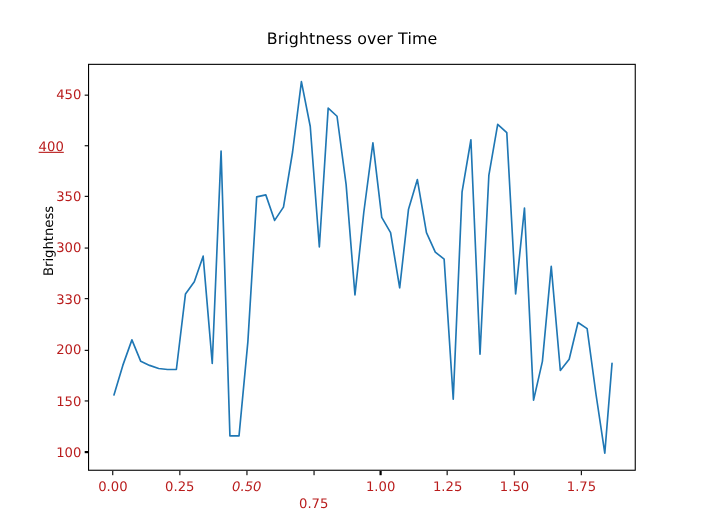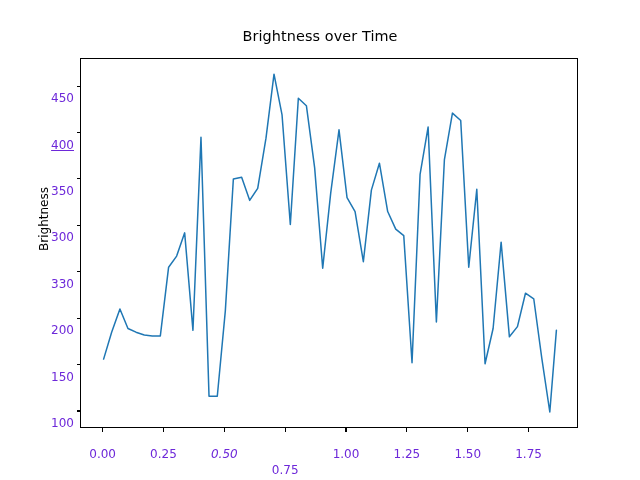--- a/index.html
+++ b/index.html
@@ -45,23 +45,22 @@
     position: absolute;
     left: 0;
     top: 0;
     width: 498px;
     height: 370px;
     display: block;
   }
   .tick-label {
     position: absolute;
     font-size: 12px;
-    color: #6d28d9;
+    color: #b91c1c;
     white-space: nowrap;
-    margin-top: 12px;
   }
   .ytick-label {
     text-align: right;
     transform: translateY(-50%);
   }
   .xtick-label {
     text-align: center;
     transform: translateX(-50%);
   }
   .tick-mark {
@@ -110,21 +109,21 @@
   <div id="ylabel">Brightness</div>
 
 
   <div id="ytick-labels">
       <div class="tick-label ytick-label" style="top: 411.013px; left: 36px; width: 38px;">100</div>
       <div class="tick-label ytick-label" style="top: 364.601px; left: 36px; width: 38px;">150</div>
       <div class="tick-label ytick-label" style="top: 318.188px; left: 36px; width: 38px;">200</div>
       <div class="tick-label ytick-label" style="top: 271.776px; left: 36px; width: 38px;">330</div>
       <div class="tick-label ytick-label" style="top: 225.363px; left: 36px; width: 38px;">300</div>
       <div class="tick-label ytick-label" style="top: 178.951px; left: 36px; width: 38px;">350</div>
-      <div class="tick-label ytick-label" style="top: 132.538px; left: 36px; width: 38px; text-decoration: underline;">400</div>
+      <div class="tick-label ytick-label" style="top: 132.538px; left: 20px; width: 38px; text-decoration: underline;">400</div>
       <div class="tick-label ytick-label" style="top: 86.1259px; left: 36px; width: 38px;">450</div>
     </div>
   <div id="xtick-labels">
       <div class="tick-label xtick-label" style="left: 102.614px; top: 435px;">0.00</div>
       <div class="tick-label xtick-label" style="left: 163.471px; top: 435px;">0.25</div>
       <div class="tick-label xtick-label" style="left: 224.327px; top: 435px; font-style: italic;">0.50</div>
       <div class="tick-label xtick-label" style="left: 285.183px; top: 451px;">0.75</div>
       <div class="tick-label xtick-label" style="left: 346.04px; top: 435px;">1.00</div>
       <div class="tick-label xtick-label" style="left: 406.896px; top: 435px;">1.25</div>
       <div class="tick-label xtick-label" style="left: 467.753px; top: 435px;">1.50</div>

